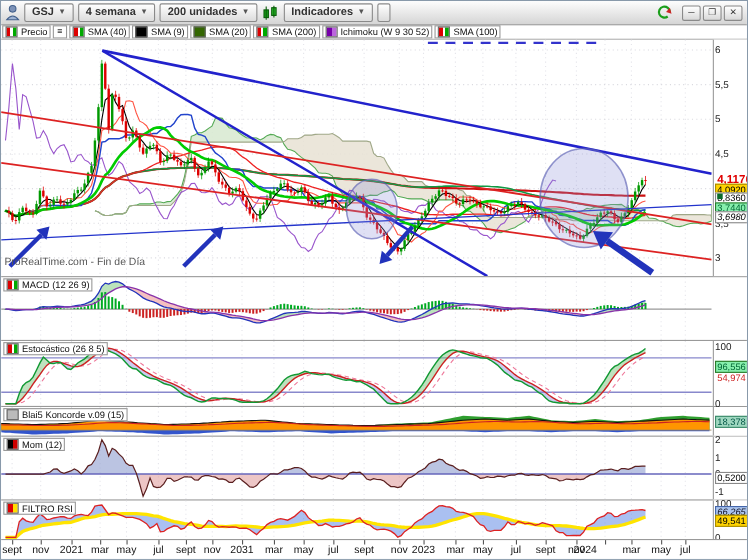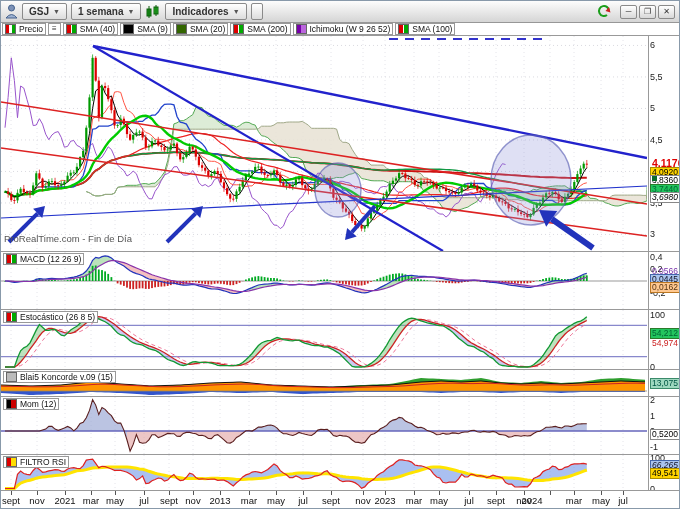--- a/index.html
+++ b/index.html
@@ -37,21 +37,21 @@
   .panel{position:absolute;left:0;width:680px;background:#fff}
   .panel.sep{border-top:1px solid #999;box-sizing:border-box}
   .psvg{position:absolute;left:0;top:0}
   .axis{position:absolute;right:0;top:0;width:33px;height:100%;border-left:1px solid #999;
     background:#fff;box-sizing:border-box;z-index:2}
   .axis span{position:absolute;left:1px;white-space:nowrap}
   .tick{font-size:9px;color:#222}
   .vl{font-size:8.5px;line-height:9px;padding:0 1px;border:1px solid transparent;color:#000}
   .vl.red-text{color:#e00000;font-weight:bold;font-size:10.5px}
   .vl.yellow-bg{background:#ffd400;border-color:#a98c00}
-  .vl.green-bg{background:#22c55e;border-color:#2a7a2a;color:#063}
+  .vl.green-bg{background:#86efac;border-color:#2a7a2a;color:#063}
   .vl.teal-bg{background:#9fd8c0;border-color:#3a8a6a;color:#054}
   .vl.blue-bg{background:#aac4ee;border-color:#4466aa;color:#112}
   .vl.orange-bg{background:#ffc890;border-color:#bb7722;color:#531}
   .vl.purple-text{color:#7733aa}
   .vl.red-val{color:#cc2222}
   .vl.white-box{background:#fff;border-color:#888}
   .sq{display:inline-block;width:5px;height:5px;background:#0a6b2a;margin-right:2px}
   .xaxis{position:absolute;top:489px;left:0;width:680px;height:20px;border-top:1px solid #999;
     background:#fff;box-sizing:border-box;z-index:3}
   .xaxis span{position:absolute;top:4px;width:34px;margin-left:-17px;text-align:center;
@@ -70,21 +70,25 @@
       <svg width="13" height="15">
           <circle cx="6.5" cy="4" r="3" fill="#7d92b8" stroke="#44618c"></circle>
           <path d="M1,14 q5.5,-7 11,0 z" fill="#9db2d2" stroke="#44618c"></path>
         </svg>
     </span>
     <button class="tbtn">
       <span>GSJ</span>
       <span class="arr">▼</span>
     </button>
     <button class="tbtn">
-      <span>1 semana</span>
+      <span>4 semana</span>
+      <span class="arr">▼</span>
+    </button>
+    <button class="tbtn">
+      <span>200 unidades</span>
       <span class="arr">▼</span>
     </button>
     <span class="indico">
       <svg width="16" height="14">
           <rect x="2" y="4" width="4" height="7" fill="#1a9e1a" stroke="#0a5d0a"></rect>
           <line x1="4" y1="1" x2="4" y2="13" stroke="#0a5d0a"></line>
           <rect x="9" y="2" width="4" height="7" fill="#2abf2a" stroke="#0a5d0a"></rect>
           <line x1="11" y1="0" x2="11" y2="11" stroke="#0a5d0a"></line>
         </svg>
     </span>
@@ -126,21 +130,21 @@
       <span class="chip">
         <span class="ic ic-olive"></span>
         <span>SMA (20)</span>
       </span>
       <span class="chip">
         <span class="ic ic-redgreen"></span>
         <span>SMA (200)</span>
       </span>
       <span class="chip">
         <span class="ic ic-purple"></span>
-        <span>Ichimoku (W 9 26 52)</span>
+        <span>Ichimoku (W 9 30 52)</span>
       </span>
       <span class="chip">
         <span class="ic ic-redgreen"></span>
         <span>SMA (100)</span>
       </span>
     </div>
 
   <div id="chart-root">
       <div class="panel sep" style="top: 34px; height: 216px;">
         <svg width="646" height="216" class="psvg">
@@ -820,28 +824,20 @@
           <rect x="566.1" y="27.0" width="1.8" height="2.0" fill="#00aa22"></rect>
           <rect x="569.3" y="26.8" width="1.8" height="2.2" fill="#00aa22"></rect>
           <rect x="572.4" y="26.0" width="1.8" height="3.0" fill="#00aa22"></rect>
           <rect x="575.5" y="25.0" width="1.8" height="4.0" fill="#00aa22"></rect>
           <rect x="578.7" y="24.1" width="1.8" height="4.9" fill="#00aa22"></rect>
           <rect x="581.8" y="23.4" width="1.8" height="5.6" fill="#00aa22"></rect>
           <rect x="584.9" y="23.4" width="1.8" height="5.6" fill="#00aa22"></rect>
           <polyline points="4.0,29.0 7.1,29.2 10.3,29.8 13.4,30.3 16.5,30.1 19.6,29.6 22.8,29.4 25.9,29.4 29.0,29.5 32.2,28.8 35.3,27.4 38.4,26.7 41.5,26.9 44.7,27.0 47.8,26.7 50.9,26.4 54.0,26.6 57.2,26.8 60.3,26.9 63.4,26.7 66.6,26.2 69.7,25.6 72.8,25.1 75.9,24.4 79.1,23.1 82.2,21.7 85.3,19.0 88.5,14.6 91.6,8.3 94.7,5.4 97.8,6.2 101.0,4.6 104.1,3.9 107.2,4.4 110.4,6.0 113.5,8.6 116.6,10.8 119.7,12.3 122.9,14.1 126.0,16.4 129.1,18.8 132.2,20.4 135.4,21.6 138.5,22.5 141.6,23.8 144.8,25.6 147.9,27.0 151.0,27.7 154.1,28.2 157.3,29.0 160.4,29.7 163.5,30.5 166.7,31.1 169.8,31.2 172.9,31.1 176.0,31.8 179.2,32.7 182.3,33.2 185.4,33.2 188.6,32.8 191.7,32.5 194.8,32.9 197.9,33.8 201.1,34.6 204.2,35.4 207.3,36.4 210.4,36.9 213.6,37.0 216.7,37.2 219.8,37.9 223.0,38.8 226.1,39.8 229.2,40.8 232.3,41.5 235.5,41.4 238.6,40.7 241.7,39.6 244.9,38.2 248.0,36.9 251.1,35.6 254.2,34.2 257.4,33.0 260.5,32.5 263.6,32.2 266.8,32.0 269.9,31.7 273.0,31.2 276.1,31.1 279.3,31.5 282.4,32.1 285.5,32.4 288.6,32.8 291.8,32.9 294.9,32.6 298.0,32.1 301.2,32.3 304.3,32.6 307.4,33.0 310.5,33.2 313.7,32.9 316.8,32.2 319.9,31.6 323.1,31.1 326.2,30.8 329.3,31.2 332.4,32.1 335.6,33.0 338.7,33.9 341.8,34.9 345.0,36.0 348.1,36.9 351.2,38.0 354.3,39.1 357.5,39.9 360.6,40.6 363.7,40.8 366.8,40.3 370.0,39.3 373.1,38.3 376.2,37.0 379.4,35.4 382.5,33.9 385.6,32.2 388.7,30.4 391.9,28.6 395.0,27.1 398.1,25.5 401.3,24.3 404.4,23.8 407.5,23.5 410.6,23.4 413.8,23.8 416.9,24.2 420.0,24.3 423.2,24.3 426.3,24.6 429.4,24.8 432.5,25.2 435.7,25.8 438.8,26.3 441.9,26.7 445.0,27.3 448.2,27.9 451.3,28.3 454.4,28.8 457.6,29.1 460.7,28.9 463.8,28.7 466.9,28.6 470.1,28.3 473.2,28.2 476.3,28.5 479.5,28.9 482.6,29.2 485.7,29.7 488.8,30.1 492.0,30.4 495.1,30.7 498.2,31.2 501.4,31.7 504.5,32.1 507.6,32.8 510.7,33.3 513.9,33.7 517.0,34.1 520.1,34.6 523.2,34.9 526.4,35.3 529.5,35.3 532.6,34.7 535.8,34.0 538.9,33.2 542.0,32.1 545.1,31.0 548.3,30.1 551.4,29.2 554.5,28.7 557.7,28.7 560.8,28.9 563.9,28.6 567.0,28.2 570.2,27.7 573.3,26.6 576.4,25.2 579.6,23.7 582.7,22.2 585.8,21.2 " fill="none" stroke="#2233bb" stroke-width="1.2"></polyline>
           <polyline points="4.0,29.0 7.1,29.0 10.3,29.2 13.4,29.4 16.5,29.5 19.6,29.5 22.8,29.5 25.9,29.5 29.0,29.5 32.2,29.4 35.3,29.0 38.4,28.5 41.5,28.2 44.7,28.0 47.8,27.7 50.9,27.4 54.0,27.3 57.2,27.2 60.3,27.1 63.4,27.0 66.6,26.9 69.7,26.6 72.8,26.3 75.9,25.9 79.1,25.4 82.2,24.7 85.3,23.5 88.5,21.7 91.6,19.1 94.7,16.3 97.8,14.3 101.0,12.4 104.1,10.7 107.2,9.4 110.4,8.7 113.5,8.7 116.6,9.1 119.7,9.8 122.9,10.6 126.0,11.8 129.1,13.2 132.2,14.6 135.4,16.0 138.5,17.3 141.6,18.6 144.8,20.0 147.9,21.4 151.0,22.7 154.1,23.8 157.3,24.8 160.4,25.8 163.5,26.7 166.7,27.6 169.8,28.3 172.9,28.9 176.0,29.5 179.2,30.1 182.3,30.7 185.4,31.2 188.6,31.5 191.7,31.7 194.8,32.0 197.9,32.3 201.1,32.8 204.2,33.3 207.3,33.9 210.4,34.5 213.6,35.0 216.7,35.4 219.8,35.9 223.0,36.5 226.1,37.1 229.2,37.9 232.3,38.6 235.5,39.2 238.6,39.5 241.7,39.5 244.9,39.3 248.0,38.8 251.1,38.2 254.2,37.4 257.4,36.5 260.5,35.7 263.6,35.0 266.8,34.4 269.9,33.9 273.0,33.3 276.1,32.9 279.3,32.6 282.4,32.5 285.5,32.5 288.6,32.6 291.8,32.6 294.9,32.6 298.0,32.5 301.2,32.5 304.3,32.5 307.4,32.6 310.5,32.7 313.7,32.8 316.8,32.6 319.9,32.4 323.1,32.2 326.2,31.9 329.3,31.7 332.4,31.8 335.6,32.1 338.7,32.4 341.8,32.9 345.0,33.5 348.1,34.2 351.2,35.0 354.3,35.8 357.5,36.6 360.6,37.4 363.7,38.1 366.8,38.5 370.0,38.7 373.1,38.6 376.2,38.3 379.4,37.7 382.5,36.9 385.6,36.0 388.7,34.9 391.9,33.6 395.0,32.3 398.1,30.9 401.3,29.6 404.4,28.4 407.5,27.5 410.6,26.6 413.8,26.1 416.9,25.7 420.0,25.4 423.2,25.2 426.3,25.1 429.4,25.0 432.5,25.1 435.7,25.2 438.8,25.4 441.9,25.7 445.0,26.0 448.2,26.4 451.3,26.8 454.4,27.2 457.6,27.6 460.7,27.8 463.8,28.0 466.9,28.1 470.1,28.2 473.2,28.2 476.3,28.2 479.5,28.4 482.6,28.5 485.7,28.7 488.8,29.0 492.0,29.3 495.1,29.6 498.2,29.9 501.4,30.3 504.5,30.6 507.6,31.1 510.7,31.5 513.9,31.9 517.0,32.4 520.1,32.8 523.2,33.2 526.4,33.6 529.5,34.0 532.6,34.1 535.8,34.1 538.9,33.9 542.0,33.6 545.1,33.0 548.3,32.4 551.4,31.8 554.5,31.2 557.7,30.7 560.8,30.3 563.9,30.0 567.0,29.6 570.2,29.2 573.3,28.7 576.4,28.0 579.6,27.1 582.7,26.2 585.8,25.2 " fill="none" stroke="#8833aa" stroke-width="1.2"></polyline>
         </svg>
-        <div class="axis">
-          <span class="tick" style="top: 0px;">0,4</span>
-          <span class="tick" style="top: 12px;">0,2</span>
-          <span class="tick" style="top: 36px;">-0,2</span>
-          <span class="vl purple-text" style="top: 14px;">0,0566</span>
-          <span class="vl blue-bg" style="top: 22px;">0,0445</span>
-          <span class="vl orange-bg" style="top: 30px;">0,0162</span>
-        </div>
         <span class="pchip">
           <span class="ic ic-redgreen"></span>
           <span>MACD (12 26 9)</span>
         </span>
       </div>
       <div class="panel sep" style="top: 308px; height: 60px;">
         <svg width="646" height="60" class="psvg">
           <line x1="10" y1="0" x2="10" y2="60" stroke="#e4e4ea" stroke-dasharray="1 3"></line>
           <line x1="36" y1="0" x2="36" y2="60" stroke="#e4e4ea" stroke-dasharray="1 3"></line>
           <line x1="64" y1="0" x2="64" y2="60" stroke="#e4e4ea" stroke-dasharray="1 3"></line>
@@ -881,21 +877,21 @@
           <polygon points="363.7,56.7 366.8,55.4 370.0,53.4 373.1,51.1 376.2,48.1 379.4,44.3 382.5,40.1 385.6,35.3 388.7,29.8 391.9,24.9 395.0,20.4 398.1,16.2 401.3,12.7 404.4,10.6 407.5,8.9 410.6,8.1 413.8,8.7 416.9,9.9 416.9,9.3 413.8,9.8 410.6,11.3 407.5,13.8 404.4,17.0 401.3,20.8 398.1,25.3 395.0,30.1 391.9,34.9 388.7,39.5 385.6,43.8 382.5,47.4 379.4,50.4 376.2,52.9 373.1,54.7 370.0,55.9 366.8,56.6 363.7,56.8 " fill="rgba(110,190,110,0.45)"></polygon>
           <polygon points="416.9,9.9 420.0,10.9 423.2,11.9 426.3,12.9 429.4,13.5 432.5,14.2 435.7,15.2 438.8,15.5 441.9,15.8 445.0,17.5 448.2,19.6 451.3,21.9 454.4,25.0 457.6,28.3 460.7,30.5 463.8,32.9 466.9,35.4 470.1,36.1 473.2,36.9 476.3,39.0 479.5,40.8 482.6,42.0 485.7,44.6 488.8,46.9 492.0,48.6 495.1,51.8 498.2,54.5 501.4,55.5 504.5,55.9 507.6,56.4 510.7,56.4 513.9,56.4 517.0,57.0 520.1,57.0 523.2,57.0 526.4,57.0 529.5,56.5 529.5,56.9 526.4,56.9 523.2,56.7 520.1,56.6 517.0,56.4 513.9,56.1 510.7,55.7 507.6,54.8 504.5,53.3 501.4,51.5 498.2,49.3 495.1,46.8 492.0,44.6 488.8,42.7 485.7,40.7 482.6,39.0 479.5,37.6 476.3,36.1 473.2,34.4 470.1,32.7 466.9,30.4 463.8,27.7 460.7,25.1 457.6,22.5 454.4,20.0 451.3,18.1 448.2,16.7 445.0,15.7 441.9,14.9 438.8,14.3 435.7,13.5 432.5,12.7 429.4,11.8 426.3,10.9 423.2,9.9 420.0,9.3 416.9,9.3 " fill="rgba(140,140,225,0.45)"></polygon>
           <polygon points="529.5,56.5 532.6,54.7 535.8,52.1 538.9,49.3 542.0,45.5 545.1,40.9 548.3,36.3 551.4,31.2 554.5,26.0 557.7,23.1 560.8,21.7 563.9,19.3 567.0,17.1 570.2,15.2 573.3,13.3 576.4,11.9 579.6,11.1 582.7,9.3 585.8,6.8 585.8,10.5 582.7,12.1 579.6,13.7 576.4,15.3 573.3,17.3 570.2,19.3 567.0,21.4 563.9,24.3 560.8,27.7 557.7,31.5 554.5,36.0 551.4,40.7 548.3,44.8 545.1,48.5 542.0,51.6 538.9,53.9 535.8,55.4 532.6,56.4 529.5,56.9 " fill="rgba(110,190,110,0.45)"></polygon>
           <polyline points="4.0,57.0 7.1,57.0 10.3,57.0 13.4,57.0 16.5,56.6 19.6,55.6 22.8,53.9 25.9,51.3 29.0,47.7 32.2,43.6 35.3,39.3 38.4,34.9 41.5,30.6 44.7,26.7 47.8,23.4 50.9,21.0 54.0,19.7 57.2,19.3 60.3,19.7 63.4,20.5 66.6,21.4 69.7,22.2 72.8,22.6 75.9,22.4 79.1,21.5 82.2,20.0 85.3,18.0 88.5,15.6 91.6,13.1 94.7,10.9 97.8,9.1 101.0,7.9 104.1,7.5 107.2,7.8 110.4,8.9 113.5,10.4 116.6,12.4 119.7,14.6 122.9,17.0 126.0,19.4 129.1,21.8 132.2,24.1 135.4,26.3 138.5,28.3 141.6,30.1 144.8,31.7 147.9,33.2 151.0,34.5 154.1,35.7 157.3,37.0 160.4,38.3 163.5,39.6 166.7,41.2 169.8,43.0 172.9,44.8 176.0,46.7 179.2,48.6 182.3,50.3 185.4,51.7 188.6,52.9 191.7,53.6 194.8,53.9 197.9,53.8 201.1,53.4 204.2,53.0 207.3,52.6 210.4,52.4 213.6,52.4 216.7,52.6 219.8,53.0 223.0,53.5 226.1,54.1 229.2,54.6 232.3,55.1 235.5,55.4 238.6,55.5 241.7,55.4 244.9,54.9 248.0,54.1 251.1,52.9 254.2,51.1 257.4,48.8 260.5,46.0 263.6,43.0 266.8,39.9 269.9,37.1 273.0,34.7 276.1,32.7 279.3,31.2 282.4,30.2 285.5,29.5 288.6,29.2 291.8,29.2 294.9,29.4 298.0,29.7 301.2,30.1 304.3,30.5 307.4,30.9 310.5,31.5 313.7,32.2 316.8,33.0 319.9,33.8 323.1,34.6 326.2,35.2 329.3,35.8 332.4,36.3 335.6,37.0 338.7,37.9 341.8,39.1 345.0,40.7 348.1,42.6 351.2,44.9 354.3,47.4 357.5,49.9 360.6,52.2 363.7,54.1 366.8,55.4 370.0,56.1 373.1,56.0 376.2,55.4 379.4,54.1 382.5,52.3 385.6,49.8 388.7,46.8 391.9,43.2 395.0,39.1 398.1,34.7 401.3,30.1 404.4,25.6 407.5,21.4 410.6,17.6 413.8,14.5 416.9,12.2 420.0,10.7 423.2,9.9 426.3,9.8 429.4,10.2 432.5,10.9 435.7,11.8 438.8,12.6 441.9,13.4 445.0,14.2 448.2,15.0 451.3,15.9 454.4,17.1 457.6,18.6 460.7,20.5 463.8,22.7 466.9,25.1 470.1,27.7 473.2,30.0 476.3,32.2 479.5,34.2 482.6,35.9 485.7,37.5 488.8,39.2 492.0,40.9 495.1,42.7 498.2,44.8 501.4,47.0 504.5,49.1 507.6,51.1 510.7,52.9 513.9,54.3 517.0,55.3 520.1,56.0 523.2,56.3 526.4,56.6 529.5,56.7 532.6,56.7 535.8,56.5 538.9,55.9 542.0,54.9 545.1,53.2 548.3,50.9 551.4,47.9 554.5,44.3 557.7,40.3 560.8,36.1 563.9,32.0 567.0,28.2 570.2,24.8 573.3,22.0 576.4,19.5 579.6,17.4 582.7,15.6 585.8,13.8 " fill="none" stroke="#ee7799" stroke-width="1" stroke-dasharray="4 3"></polyline>
           <polyline points="4.0,57.0 7.1,57.0 10.3,57.0 13.4,57.0 16.5,55.2 19.6,52.0 22.8,48.1 25.9,44.0 29.0,39.2 32.2,34.8 35.3,30.6 38.4,26.0 41.5,22.2 44.7,19.7 47.8,18.5 50.9,18.5 54.0,19.4 57.2,20.5 60.3,21.5 63.4,22.6 66.6,23.2 69.7,23.3 72.8,22.4 75.9,20.6 79.1,18.1 82.2,15.5 85.3,13.1 88.5,10.6 91.6,8.3 94.7,6.9 97.8,6.6 101.0,7.2 104.1,8.4 107.2,10.1 110.4,12.2 113.5,14.3 116.6,16.9 119.7,19.6 122.9,21.9 126.0,24.3 129.1,26.5 132.2,28.4 135.4,30.2 138.5,32.0 141.6,33.4 144.8,34.6 147.9,35.8 151.0,36.9 154.1,38.1 157.3,39.5 160.4,41.0 163.5,42.7 166.7,44.7 169.8,46.8 172.9,48.7 176.0,50.5 179.2,52.0 182.3,53.2 185.4,54.1 188.6,54.4 191.7,54.1 194.8,53.5 197.9,52.8 201.1,52.3 204.2,52.1 207.3,52.3 210.4,52.5 213.6,52.9 216.7,53.4 219.8,54.1 223.0,54.7 226.1,55.3 229.2,55.6 232.3,55.7 235.5,55.6 238.6,55.3 241.7,54.7 244.9,53.5 248.0,51.7 251.1,49.4 254.2,46.4 257.4,43.0 260.5,39.6 263.6,36.6 266.8,34.0 269.9,32.2 273.0,30.9 276.1,29.8 279.3,29.1 282.4,28.9 285.5,28.9 288.6,29.2 291.8,29.9 294.9,30.3 298.0,30.4 301.2,30.8 304.3,31.3 307.4,32.0 310.5,33.0 313.7,34.1 316.8,34.7 319.9,35.3 323.1,35.9 326.2,36.2 329.3,36.7 332.4,37.6 335.6,38.8 338.7,40.2 341.8,42.2 345.0,44.6 348.1,47.3 351.2,50.1 354.3,52.8 357.5,54.8 360.6,56.2 363.7,56.8 366.8,56.6 370.0,55.9 373.1,54.7 376.2,52.9 379.4,50.4 382.5,47.4 385.6,43.8 388.7,39.5 391.9,34.9 395.0,30.1 398.1,25.3 401.3,20.8 404.4,17.0 407.5,13.8 410.6,11.3 413.8,9.8 416.9,9.3 420.0,9.3 423.2,9.9 426.3,10.9 429.4,11.8 432.5,12.7 435.7,13.5 438.8,14.3 441.9,14.9 445.0,15.7 448.2,16.7 451.3,18.1 454.4,20.0 457.6,22.5 460.7,25.1 463.8,27.7 466.9,30.4 470.1,32.7 473.2,34.4 476.3,36.1 479.5,37.6 482.6,39.0 485.7,40.7 488.8,42.7 492.0,44.6 495.1,46.8 498.2,49.3 501.4,51.5 504.5,53.3 507.6,54.8 510.7,55.7 513.9,56.1 517.0,56.4 520.1,56.6 523.2,56.7 526.4,56.9 529.5,56.9 532.6,56.4 535.8,55.4 538.9,53.9 542.0,51.6 545.1,48.5 548.3,44.8 551.4,40.7 554.5,36.0 557.7,31.5 560.8,27.7 563.9,24.3 567.0,21.4 570.2,19.3 573.3,17.3 576.4,15.3 579.6,13.7 582.7,12.1 585.8,10.5 " fill="none" stroke="#cc2222" stroke-width="1.3"></polyline>
           <polyline points="4.0,57.0 7.1,57.0 10.3,57.0 13.4,57.0 16.5,48.0 19.6,40.8 22.8,37.8 25.9,36.3 29.0,32.9 32.2,26.4 35.3,19.9 38.4,14.6 41.5,17.2 44.7,20.3 47.8,20.4 50.9,19.7 54.0,19.5 57.2,22.5 60.3,25.2 63.4,25.9 66.6,23.1 69.7,20.0 72.8,18.0 75.9,16.2 79.1,13.3 82.2,10.3 85.3,7.6 88.5,5.6 91.6,5.0 94.7,6.1 97.8,8.9 101.0,10.3 104.1,11.7 107.2,13.7 110.4,16.3 113.5,19.7 116.6,23.1 119.7,25.0 122.9,25.5 126.0,28.1 129.1,30.8 132.2,32.7 135.4,33.9 138.5,34.3 141.6,35.1 144.8,37.0 147.9,38.6 151.0,39.5 154.1,40.3 157.3,42.1 160.4,44.5 163.5,47.2 166.7,49.5 169.8,50.7 172.9,51.6 176.0,53.4 179.2,54.9 182.3,55.5 185.4,55.0 188.6,53.3 191.7,51.8 194.8,51.7 197.9,52.3 201.1,52.3 204.2,52.3 207.3,52.6 210.4,53.1 213.6,54.0 216.7,55.3 219.8,55.7 223.0,55.7 226.1,55.7 229.2,55.7 232.3,55.7 235.5,55.1 238.6,54.4 241.7,52.5 244.9,49.7 248.0,46.7 251.1,43.5 254.2,39.5 257.4,35.5 260.5,33.0 263.6,31.5 266.8,30.7 269.9,30.3 273.0,28.9 276.1,27.5 279.3,28.3 282.4,29.7 285.5,30.1 288.6,30.6 291.8,30.8 294.9,30.1 298.0,30.2 301.2,32.1 304.3,33.3 307.4,34.2 310.5,35.1 313.7,35.7 316.8,35.3 319.9,36.1 323.1,37.1 326.2,36.8 329.3,38.3 332.4,39.9 335.6,41.9 338.7,43.8 341.8,47.0 345.0,50.2 348.1,53.4 351.2,56.4 354.3,57.0 357.5,57.0 360.6,57.0 363.7,56.7 366.8,55.4 370.0,53.4 373.1,51.1 376.2,48.1 379.4,44.3 382.5,40.1 385.6,35.3 388.7,29.8 391.9,24.9 395.0,20.4 398.1,16.2 401.3,12.7 404.4,10.6 407.5,8.9 410.6,8.1 413.8,8.7 416.9,9.9 420.0,10.9 423.2,11.9 426.3,12.9 429.4,13.5 432.5,14.2 435.7,15.2 438.8,15.5 441.9,15.8 445.0,17.5 448.2,19.6 451.3,21.9 454.4,25.0 457.6,28.3 460.7,30.5 463.8,32.9 466.9,35.4 470.1,36.1 473.2,36.9 476.3,39.0 479.5,40.8 482.6,42.0 485.7,44.6 488.8,46.9 492.0,48.6 495.1,51.8 498.2,54.5 501.4,55.5 504.5,55.9 507.6,56.4 510.7,56.4 513.9,56.4 517.0,57.0 520.1,57.0 523.2,57.0 526.4,57.0 529.5,56.5 532.6,54.7 535.8,52.1 538.9,49.3 542.0,45.5 545.1,40.9 548.3,36.3 551.4,31.2 554.5,26.0 557.7,23.1 560.8,21.7 563.9,19.3 567.0,17.1 570.2,15.2 573.3,13.3 576.4,11.9 579.6,11.1 582.7,9.3 585.8,6.8 " fill="none" stroke="#119933" stroke-width="1.3"></polyline>
         </svg>
         <div class="axis">
           <span class="tick" style="top: 0px;">100</span>
           <span class="tick" style="top: 52px;">0</span>
-          <span class="vl green-bg" style="top: 18px;">54,212</span>
+          <span class="vl green-bg" style="top: 18px;">96,556</span>
           <span class="vl red-val" style="top: 28px;">54,974</span>
         </div>
         <span class="pchip">
           <span class="ic ic-redgreen"></span>
           <span>Estocástico (26 8 5)</span>
         </span>
       </div>
       <div class="panel sep" style="top: 368px; height: 27px;">
         <svg width="646" height="27" class="psvg">
           <line x1="10" y1="0" x2="10" y2="27" stroke="#e4e4ea" stroke-dasharray="1 3"></line>
@@ -923,21 +919,21 @@
           <line x1="600" y1="0" x2="600" y2="27" stroke="#e4e4ea" stroke-dasharray="1 3"></line>
           <line x1="622" y1="0" x2="622" y2="27" stroke="#e4e4ea" stroke-dasharray="1 3"></line>
           <polygon points="0,15.0 4,15.1 8,15.3 12,15.4 16,15.5 20,15.7 24,15.8 28,15.9 32,15.9 36,15.8 40,15.7 44,15.5 48,15.4 52,15.3 56,15.1 60,15.0 64,14.6 68,14.2 72,13.8 76,13.4 80,13.0 84,12.6 88,12.2 92,12.1 96,12.4 100,12.7 104,12.9 108,13.2 112,13.5 116,13.7 120,14.0 124,14.3 128,14.5 132,14.8 136,15.1 140,15.3 144,15.6 148,15.9 152,15.9 156,15.8 160,15.7 164,15.5 168,15.4 172,15.3 176,15.1 180,15.0 184,14.7 188,14.5 192,14.2 196,13.9 200,13.7 204,13.4 208,13.1 212,12.9 216,12.8 220,12.7 224,12.5 228,12.4 232,12.3 236,12.1 240,12.0 244,12.4 248,12.8 252,13.2 256,13.6 260,14.0 264,14.4 268,14.8 272,15.1 276,15.2 280,15.3 284,15.5 288,15.6 292,15.7 296,15.9 300,16.0 304,16.1 308,16.3 312,16.4 316,16.5 320,16.7 324,16.8 328,16.9 332,16.9 336,16.6 340,16.3 344,16.1 348,15.8 352,15.5 356,15.3 360,15.0 364,14.9 368,14.7 372,14.6 376,14.5 380,14.3 384,14.2 388,14.1 392,13.6 396,12.8 400,12.0 404,11.2 408,10.4 412,9.6 416,8.8 420,8.0 424,8.2 428,8.4 432,8.6 436,8.8 440,9.0 444,9.2 448,9.4 452,9.6 456,9.8 460,10.0 464,9.6 468,9.2 472,8.8 476,8.4 480,8.0 484,8.8 488,9.6 492,10.4 496,11.2 500,12.0 504,12.2 508,12.4 512,12.6 516,12.8 520,13.0 524,12.6 528,12.2 532,11.8 536,11.4 540,11.0 544,11.4 548,11.8 552,12.2 556,12.6 560,13.0 564,12.8 568,12.6 572,12.4 576,12.2 580,12.0 584,11.4 588,10.8 592,10.2 596,9.6 600,9.0 604,8.8 608,8.6 612,8.4 616,8.2 620,8.0 624,8.3 628,8.6 632,8.9 636,9.2 640,9.5 644,9.8 644,21 0,21" fill="#2f9e2f"></polygon>
           <polygon points="0,15.0 4,15.1 8,15.3 12,15.4 16,15.5 20,15.7 24,15.8 28,15.9 32,15.9 36,15.8 40,15.7 44,15.5 48,15.4 52,15.3 56,15.1 60,15.0 64,14.6 68,14.2 72,13.8 76,13.4 80,13.0 84,12.6 88,12.2 92,12.1 96,12.4 100,12.7 104,12.9 108,13.2 112,13.5 116,13.7 120,14.0 124,14.3 128,14.5 132,14.8 136,15.1 140,15.3 144,15.6 148,15.9 152,15.9 156,15.8 160,15.7 164,15.5 168,15.4 172,15.3 176,15.1 180,15.0 184,14.7 188,14.5 192,14.2 196,13.9 200,13.7 204,13.4 208,13.1 212,12.9 216,12.8 220,12.7 224,12.5 228,12.4 232,12.3 236,12.1 240,12.0 244,12.4 248,12.8 252,13.2 256,13.6 260,14.0 264,14.4 268,14.8 272,15.1 276,15.2 280,15.3 284,15.5 288,15.6 292,15.7 296,15.9 300,16.0 304,16.1 308,16.3 312,16.4 316,16.5 320,16.7 324,16.8 328,16.9 332,16.9 336,16.8 340,16.7 344,16.5 348,16.4 352,16.3 356,16.1 360,16.0 364,15.9 368,15.7 372,15.6 376,15.5 380,15.3 384,15.2 388,15.1 392,14.8 396,14.4 400,14.0 404,13.6 408,13.2 412,12.8 416,12.4 420,12.0 424,11.8 428,11.6 432,11.4 436,11.2 440,11.0 444,11.2 448,11.4 452,11.6 456,11.8 460,12.0 464,11.8 468,11.6 472,11.4 476,11.2 480,11.0 484,11.4 488,11.8 492,12.2 496,12.6 500,13.0 504,13.2 508,13.4 512,13.6 516,13.8 520,14.0 524,13.8 528,13.6 532,13.4 536,13.2 540,13.0 544,13.2 548,13.4 552,13.6 556,13.8 560,14.0 564,13.8 568,13.6 572,13.4 576,13.2 580,13.0 584,12.8 588,12.6 592,12.4 596,12.2 600,12.0 604,11.8 608,11.6 612,11.4 616,11.2 620,11.0 624,11.2 628,11.3 632,11.5 636,11.6 640,11.8 644,11.9 644,21 0,21" fill="#ff9500"></polygon>
           <polygon points="0,23.0 4,23.3 8,23.5 12,23.8 16,24.1 20,24.3 24,24.6 28,24.9 32,24.9 36,24.8 40,24.7 44,24.5 48,24.4 52,24.3 56,24.1 60,24.0 64,23.7 68,23.5 72,23.2 76,22.9 80,22.7 84,22.4 88,22.1 92,22.1 96,22.2 100,22.3 104,22.5 108,22.6 112,22.7 116,22.9 120,23.0 124,23.3 128,23.5 132,23.8 136,24.1 140,24.3 144,24.6 148,24.9 152,24.9 156,24.8 160,24.7 164,24.5 168,24.4 172,24.3 176,24.1 180,24.0 184,23.7 188,23.5 192,23.2 196,22.9 200,22.7 204,22.4 208,22.1 212,22.1 216,22.2 220,22.3 224,22.5 228,22.6 232,22.7 236,22.9 240,23.0 244,22.9 248,22.7 252,22.6 256,22.5 260,22.3 264,22.2 268,22.1 272,22.1 276,22.4 280,22.7 284,22.9 288,23.2 292,23.5 296,23.7 300,24.0 304,23.9 308,23.7 312,23.6 316,23.5 320,23.3 324,23.2 328,23.1 332,22.9 336,22.8 340,22.7 344,22.5 348,22.4 352,22.3 356,22.1 360,22.0 364,22.0 368,22.0 372,22.0 376,22.0 380,22.0 384,22.0 388,22.0 392,22.0 396,22.0 400,22.0 404,22.0 408,22.0 412,22.0 416,22.0 420,22.0 424,22.2 428,22.4 432,22.6 436,22.8 440,23.0 444,22.8 448,22.6 452,22.4 456,22.2 460,22.0 464,22.0 468,22.0 472,22.0 476,22.0 480,22.0 484,22.2 488,22.4 492,22.6 496,22.8 500,23.0 504,22.8 508,22.6 512,22.4 516,22.2 520,22.0 524,22.0 528,22.0 532,22.0 536,22.0 540,22.0 544,22.2 548,22.4 552,22.6 556,22.8 560,23.0 564,22.8 568,22.6 572,22.4 576,22.2 580,22.0 584,22.0 588,22.0 592,22.0 596,22.0 600,22.0 604,22.0 608,22.0 612,22.0 616,22.0 620,22.0 624,22.0 628,22.0 632,22.0 636,22.0 640,22.0 644,22.0 644,21 0,21" fill="#3355cc"></polygon>
           <polyline points="0.0,15.0 4.0,15.1 8.0,15.3 12.0,15.4 16.0,15.5 20.0,15.7 24.0,15.8 28.0,15.9 32.0,15.9 36.0,15.8 40.0,15.7 44.0,15.5 48.0,15.4 52.0,15.3 56.0,15.1 60.0,15.0 64.0,14.6 68.0,14.2 72.0,13.8 76.0,13.4 80.0,13.0 84.0,12.6 88.0,12.2 92.0,12.1 96.0,12.4 100.0,12.7 104.0,12.9 108.0,13.2 112.0,13.5 116.0,13.7 120.0,14.0 124.0,14.3 128.0,14.5 132.0,14.8 136.0,15.1 140.0,15.3 144.0,15.6 148.0,15.9 152.0,15.9 156.0,15.8 160.0,15.7 164.0,15.5 168.0,15.4 172.0,15.3 176.0,15.1 180.0,15.0 184.0,14.7 188.0,14.5 192.0,14.2 196.0,13.9 200.0,13.7 204.0,13.4 208.0,13.1 212.0,12.9 216.0,12.8 220.0,12.7 224.0,12.5 228.0,12.4 232.0,12.3 236.0,12.1 240.0,12.0 244.0,12.4 248.0,12.8 252.0,13.2 256.0,13.6 260.0,14.0 264.0,14.4 268.0,14.8 272.0,15.1 276.0,15.2 280.0,15.3 284.0,15.5 288.0,15.6 292.0,15.7 296.0,15.9 300.0,16.0 304.0,16.1 308.0,16.3 312.0,16.4 316.0,16.5 320.0,16.7 324.0,16.8 328.0,16.9 332.0,16.9 336.0,16.8 340.0,16.7 344.0,16.5 348.0,16.4 352.0,16.3 356.0,16.1 360.0,16.0 364.0,15.9 368.0,15.7 372.0,15.6 376.0,15.5 380.0,15.3 384.0,15.2 388.0,15.1 392.0,14.8 396.0,14.4 400.0,14.0 404.0,13.6 408.0,13.2 412.0,12.8 416.0,12.4 420.0,12.0 424.0,11.8 428.0,11.6 432.0,11.4 436.0,11.2 440.0,11.0 444.0,11.2 448.0,11.4 452.0,11.6 456.0,11.8 460.0,12.0 464.0,11.8 468.0,11.6 472.0,11.4 476.0,11.2 480.0,11.0 484.0,11.4 488.0,11.8 492.0,12.2 496.0,12.6 500.0,13.0 504.0,13.2 508.0,13.4 512.0,13.6 516.0,13.8 520.0,14.0 524.0,13.8 528.0,13.6 532.0,13.4 536.0,13.2 540.0,13.0 544.0,13.2 548.0,13.4 552.0,13.6 556.0,13.8 560.0,14.0 564.0,13.8 568.0,13.6 572.0,13.4 576.0,13.2 580.0,13.0 584.0,12.8 588.0,12.6 592.0,12.4 596.0,12.2 600.0,12.0 604.0,11.8 608.0,11.6 612.0,11.4 616.0,11.2 620.0,11.0 624.0,11.2 628.0,11.3 632.0,11.5 636.0,11.6 640.0,11.8 644.0,11.9 " fill="none" stroke="#111111" stroke-width="1"></polyline>
           <polyline points="0.0,16.2 4.0,16.3 8.0,16.3 12.0,16.4 16.0,16.4 20.0,16.5 24.0,16.6 28.0,16.7 32.0,16.8 36.0,16.8 40.0,16.8 44.0,16.8 48.0,16.8 52.0,16.7 56.0,16.6 60.0,16.5 64.0,16.3 68.0,16.1 72.0,15.9 76.0,15.7 80.0,15.4 84.0,15.1 88.0,14.8 92.0,14.5 96.0,14.3 100.0,14.2 104.0,14.2 108.0,14.3 112.0,14.4 116.0,14.7 120.0,14.9 124.0,15.1 128.0,15.3 132.0,15.5 136.0,15.7 140.0,15.9 144.0,16.1 148.0,16.4 152.0,16.5 156.0,16.7 160.0,16.8 164.0,16.8 168.0,16.8 172.0,16.7 176.0,16.6 180.0,16.5 184.0,16.3 188.0,16.2 192.0,16.0 196.0,15.9 200.0,15.7 204.0,15.5 208.0,15.2 212.0,15.0 216.0,14.8 220.0,14.7 224.0,14.5 228.0,14.4 232.0,14.3 236.0,14.2 240.0,14.1 244.0,14.0 248.0,14.1 252.0,14.2 256.0,14.4 260.0,14.6 264.0,14.9 268.0,15.2 272.0,15.5 276.0,15.8 280.0,16.0 284.0,16.2 288.0,16.4 292.0,16.5 296.0,16.6 300.0,16.7 304.0,16.8 308.0,16.9 312.0,17.1 316.0,17.2 320.0,17.3 324.0,17.4 328.0,17.5 332.0,17.6 336.0,17.6 340.0,17.6 344.0,17.6 348.0,17.6 352.0,17.5 356.0,17.4 360.0,17.3 364.0,17.2 368.0,17.1 372.0,16.9 376.0,16.8 380.0,16.7 384.0,16.6 388.0,16.5 392.0,16.4 396.0,16.2 400.0,16.0 404.0,15.8 408.0,15.5 412.0,15.2 416.0,14.9 420.0,14.6 424.0,14.3 428.0,14.0 432.0,13.8 436.0,13.6 440.0,13.4 444.0,13.3 448.0,13.2 452.0,13.2 456.0,13.3 460.0,13.4 464.0,13.5 468.0,13.6 472.0,13.6 476.0,13.5 480.0,13.4 484.0,13.3 488.0,13.3 492.0,13.4 496.0,13.6 500.0,13.8 504.0,14.1 508.0,14.4 512.0,14.6 516.0,14.8 520.0,15.0 524.0,15.1 528.0,15.2 532.0,15.2 536.0,15.1 540.0,15.0 544.0,14.9 548.0,14.8 552.0,14.8 556.0,14.9 560.0,15.0 564.0,15.1 568.0,15.2 572.0,15.2 576.0,15.1 580.0,15.0 584.0,14.8 588.0,14.7 592.0,14.5 596.0,14.4 600.0,14.2 604.0,14.0 608.0,13.9 612.0,13.7 616.0,13.6 620.0,13.4 624.0,13.3 628.0,13.2 632.0,13.2 636.0,13.2 640.0,13.3 644.0,13.4 " fill="none" stroke="#cc2222" stroke-width="1"></polyline>
           <line x1="0" y1="21" x2="646" y2="21" stroke="#998866" stroke-width="0.8"></line>
         </svg>
         <div class="axis">
-          <span class="vl teal-bg" style="top: 8px;">13,075</span>
+          <span class="vl teal-bg" style="top: 8px;">18,378</span>
         </div>
         <span class="pchip">
           <span class="ic ic-gray"></span>
           <span>Blai5 Koncorde v.09 (15)</span>
         </span>
       </div>
       <div class="panel sep" style="top: 395px; height: 58px;">
         <svg width="646" height="58" class="psvg">
           <line x1="10" y1="0" x2="10" y2="58" stroke="#e4e4ea" stroke-dasharray="1 3"></line>
           <line x1="36" y1="0" x2="36" y2="58" stroke="#e4e4ea" stroke-dasharray="1 3"></line>
@@ -1065,21 +1061,21 @@
       <span style="left: 90px;">mar</span>
       <i style="left: 90px;"></i>
       <span style="left: 114px;">may</span>
       <i style="left: 114px;"></i>
       <span style="left: 143px;">jul</span>
       <i style="left: 143px;"></i>
       <span style="left: 168px;">sept</span>
       <i style="left: 168px;"></i>
       <span style="left: 192px;">nov</span>
       <i style="left: 192px;"></i>
-      <span class="yr" style="left: 219px;">2013</span>
+      <span class="yr" style="left: 219px;">2031</span>
       <i style="left: 219px;"></i>
       <span style="left: 248px;">mar</span>
       <i style="left: 248px;"></i>
       <span style="left: 275px;">may</span>
       <i style="left: 275px;"></i>
       <span style="left: 302px;">jul</span>
       <i style="left: 302px;"></i>
       <span style="left: 330px;">sept</span>
       <i style="left: 330px;"></i>
       <span style="left: 362px;">nov</span>

